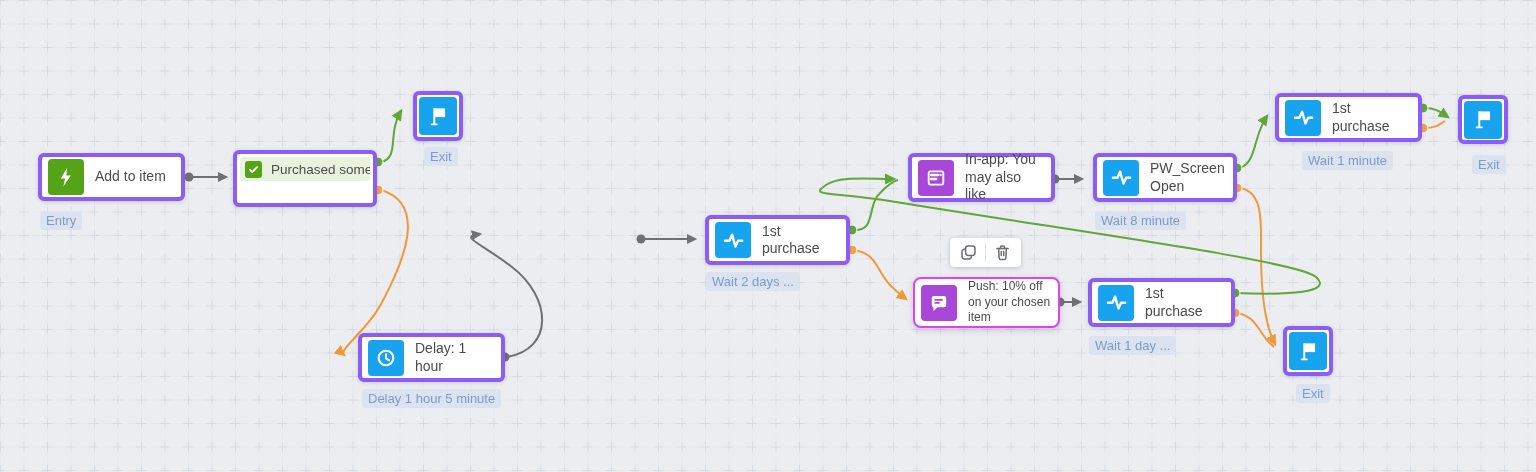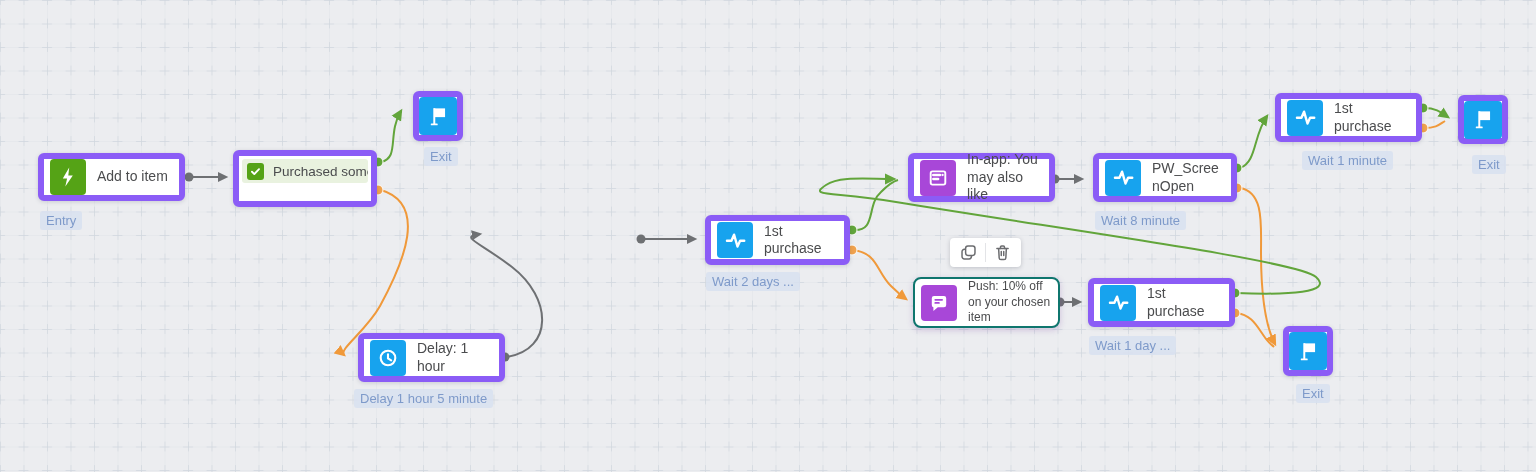--- a/index.html
+++ b/index.html
@@ -1,22 +1,22 @@
 <!DOCTYPE html>
 <html><head>
 <meta charset="utf-8">
 <style>
   html,body{margin:0;padding:0;}
   body{width:1536px;height:472px;overflow:hidden;font-family:"Liberation Sans","DejaVu Sans",sans-serif;}
   .canvas{position:relative;width:1536px;height:472px;background:#ecedf0;}
   svg.edges{position:absolute;left:0;top:0;z-index:1;}
-  .node{position:absolute;z-index:2;background:#fff;border:6px solid #8b5cf6;border-radius:6px;
+  .node{position:absolute;z-index:2;background:#fff;border:4px solid #8b5cf6;border-radius:6px;
         box-shadow:0 1px 4px rgba(50,60,75,.18);display:flex;align-items:center;gap:11px;
         padding:5px 6px;box-sizing:border-box;cursor:pointer;}
-  .node.selected{border:2px solid #0f766e;border-radius:8px;box-shadow:0 2px 6px rgba(120,60,160,.25);}
+  .node.selected{border:2px solid #d946ef;border-radius:8px;box-shadow:0 2px 6px rgba(120,60,160,.25);}
   .nicon{width:36px;height:36px;border-radius:4px;display:flex;align-items:center;justify-content:center;flex:0 0 auto;}
   .ic-green{background:#55a316;} .ic-blue{background:#17a3ee;} .ic-purple{background:#a847d8;} .ic-orange{background:#f08a12;}
   .nlabel{font-size:14px;color:#4b4c4e;line-height:1.25;overflow-wrap:anywhere;}
   .nlabel.sm{font-size:12px;line-height:1.3;}
   .exit-node{justify-content:center;gap:0;padding:5px;}
   .exit-node .nicon{width:38px;height:38px;}
   .cond{flex-direction:column;align-items:stretch;gap:2px;padding:3px;}
   .cond-row{display:flex;align-items:center;gap:9px;padding:2px 5px;border-radius:3px;height:24px;box-sizing:border-box;font-size:13.5px;color:#4b4c4e;white-space:nowrap;overflow:hidden;}
   .cond-row.green{background:#e9f2df;}
   .cond-row.orange{background:#fdf3e2;color:#ef8a10;}
@@ -124,21 +124,21 @@
 
   <div class="node" style="left:358px;top:333px;width:147px;height:49px">
     <span class="nicon ic-blue">
       <svg width="24" height="24" viewBox="0 0 24 24">
           <circle cx="12" cy="12" r="7.3" fill="none" stroke="#fff" stroke-width="2.1"></circle>
           <path d="M12 8.3 V12.4 L15.2 14.3" fill="none" stroke="#fff" stroke-width="2.1" stroke-linecap="round"></path>
         </svg>
     </span>
     <span class="nlabel">Delay: 1 hour</span>
   </div>
-  <div class="badge" style="left:354px;top:389px">Delay 1 hour 5 minute</div>
+  <div class="badge" style="left:362px;top:389px">Delay 1 hour 5 minute</div>
 
   <div class="node" style="left:705px;top:215px;width:145px;height:50px">
     <span class="nicon ic-blue">
       <svg width="25" height="25" viewBox="0 0 24 24">
           <path d="M3.8 12.3 H8.1 L10.6 6.4 L13.9 17.8 L16.4 12.3 H20.4" fill="none" stroke="#fff" stroke-width="2.3" stroke-linejoin="round" stroke-linecap="round"></path>
         </svg>
     </span>
     <span class="nlabel">1st purchase</span>
   </div>
   <div class="badge" style="left:706px;top:272px">Wait 2 days ...</div>

